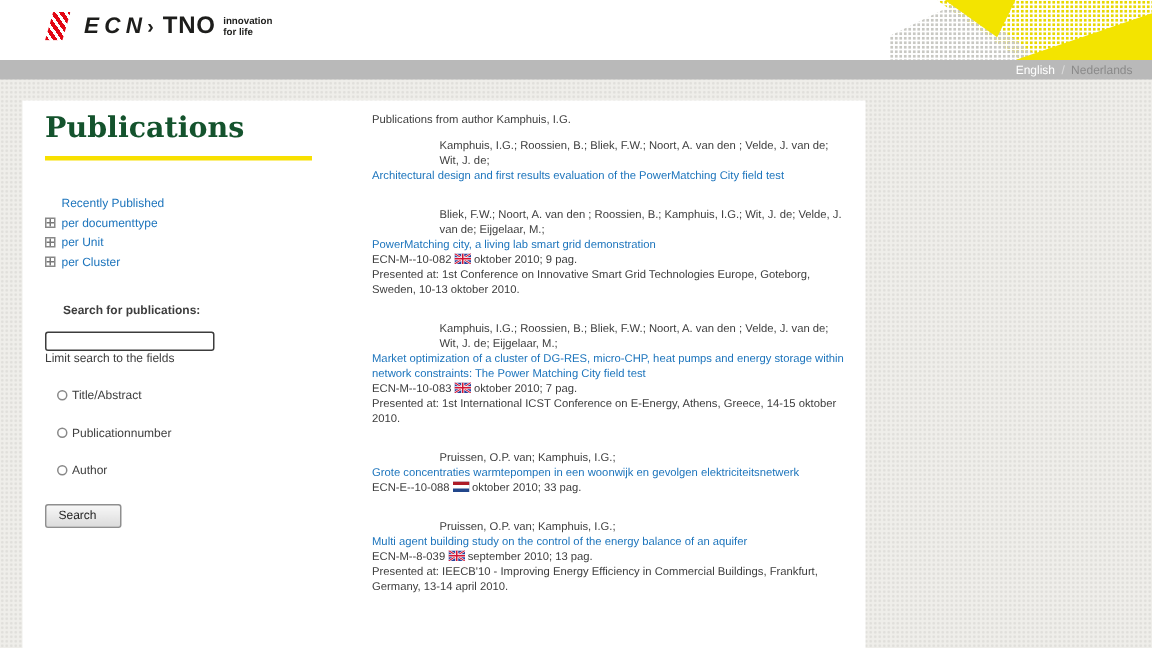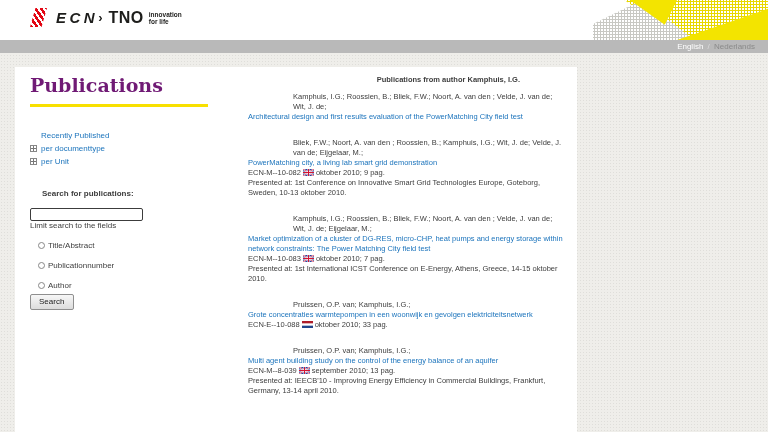--- a/index.html
+++ b/index.html
@@ -53,21 +53,21 @@
   .lang-active { color:#ffffff; cursor:pointer; }
   .lang-sep { color:#dcdcdc; margin:0 2px; }
   .lang-inactive { color:#8a8a8a; cursor:pointer; }
 
   
   .panel {
     position:absolute; left:15px; top:67px; width:562px; height:365px;
     background:#ffffff; display:flex; z-index:2;
   }
   .sidebar { width:233px; padding:6px 0 0 15px; flex:none; }
-  .side-title { font-family:"DejaVu Serif", serif; font-size:19px; font-weight:700; color:#701a75; line-height:24px; }
+  .side-title { font-family:"DejaVu Serif", serif; font-size:19px; font-weight:700; color:#14532d; line-height:24px; }
   .yellow-rule { width:178px; height:3px; background:#f8e000; margin-top:7px; }
 
   .nav { list-style:none; margin-top:22px; }
   .nav-item { display:flex; align-items:center; height:13px; cursor:pointer; }
   .expand-icon {
     width:7px; height:7px; flex:none; margin-right:4px;
     border:1px solid #888;
     background:
       linear-gradient(#777,#777) center/5px 1px no-repeat,
       linear-gradient(#777,#777) center/1px 5px no-repeat,
@@ -76,35 +76,35 @@
   .expand-icon.hidden { visibility:hidden; }
   .nav-link { font-size:8px; color:#1c74bc; text-decoration:none; }
 
   .search-label { margin-top:21px; font-size:8px; font-weight:700; color:#3d3d3d;padding-left:12px; }
   .search-input {
     display:block; margin-top:10px; width:113px; height:13px;
     border:1.5px solid #3c3c3c; border-radius:2px; background:#fff;
     font-size:8px; padding:0 3px;
   }
   .limit-label { font-size:8px; color:#3d3d3d; }
-  .radio-row { display:flex; align-items:center; margin:11px 0 0 8px; cursor:pointer; }
+  .radio-row { display:flex; align-items:center; margin:16px 0 0 8px; cursor:pointer; }
   .radio-circle {
     width:7px; height:7px; border:1px solid #888; border-radius:50%;
     background:#fff; margin-right:3px; flex:none;
   }
   .radio-label { font-size:8px; color:#3d3d3d; }
   .search-btn {
-    margin-top:4px; font-family:"Liberation Sans", sans-serif; font-size:8px; color:#222;
-    padding:2px 9px 3px 8px; background:linear-gradient(#f7f7f7,#dcdcdc);
+    margin-top:18px; font-family:"Liberation Sans", sans-serif; font-size:8px; color:#222;
+    padding:2px 16px 3px 8px; background:linear-gradient(#f7f7f7,#dcdcdc);
     border:1px solid #8f8f8f; border-radius:2px; cursor:pointer;
   }
 
   
   .main { flex:1; padding:8px 10px 0 0; font-size:7.5px; line-height:10px; }
-  .results-title { font-size:7.5px; font-weight:700; color:#3d3d3d; width:272px; text-align:right; margin-bottom:7px; }
+  .results-title { font-size:7.5px; font-weight:400; color:#3d3d3d; width:272px; text-align:left; margin-bottom:7px; }
   .pub { margin-bottom:16px; width:316px; }
   .pub-authors { color:#3d3d3d;padding-left:45px; }
   .pub-title { color:#1c74bc; text-decoration:none; display:block; cursor:pointer; }
   .pub-meta { color:#3d3d3d; }
   .flag { display:inline-block; width:11px; height:7px; vertical-align:-1px; margin:0 2px; }
   .flag svg { display:block; }
   .pub-presented { color:#3d3d3d; }
 </style>
 </head>
 <body>
@@ -146,20 +146,24 @@
     <span class="expand-icon hidden"></span>
     <a class="nav-link" href="#">Recently Published</a>
   </li>
           <li class="nav-item">
     <span class="expand-icon"></span>
     <a class="nav-link" href="#">per documenttype</a>
   </li>
           <li class="nav-item">
     <span class="expand-icon"></span>
     <a class="nav-link" href="#">per Unit</a>
+  </li>
+          <li class="nav-item">
+    <span class="expand-icon"></span>
+    <a class="nav-link" href="#">per Cluster</a>
   </li>
         </ul>
 
       <div class="search-label">Search for publications:</div>
       <input class="search-input" type="text" value="" style="">
       <div class="limit-label">Limit search to the fields</div>
       <div id="radio-list">
           <label class="radio-row">
     <span class="radio-circle"></span>
     <span class="radio-label">Title/Abstract</span>

